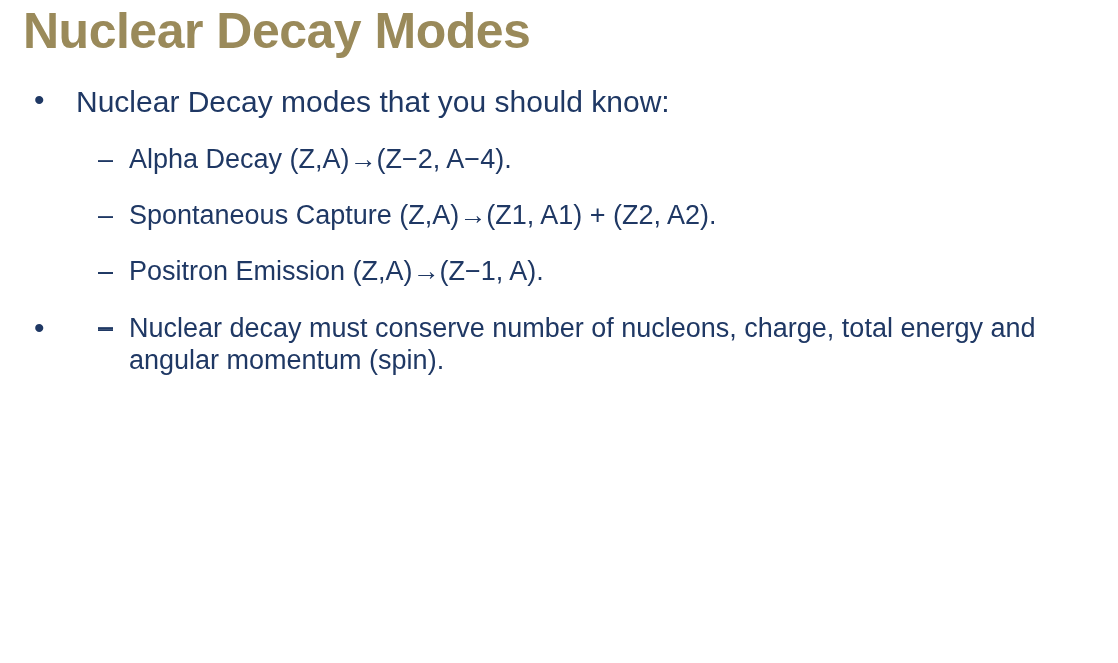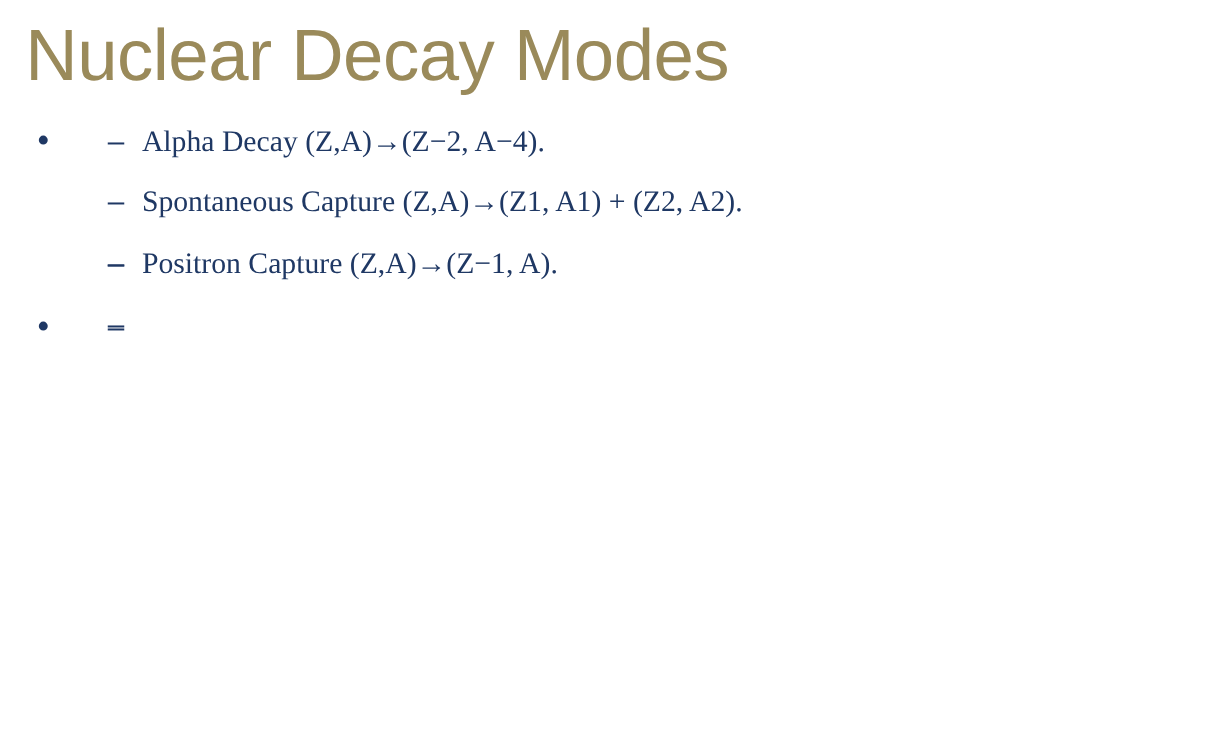--- a/index.html
+++ b/index.html
@@ -15,25 +15,25 @@
   }
   .slide {
     position: relative;
     width: 1118px;
     height: 663px;
     background: #ffffff;
     box-sizing: border-box;
     padding: 0 18px;
   }
   .slide-title {
-    font-size: 66px;
-    font-weight: normal;
+    font-size: 50px;
+    font-weight: bold;
     color: #9a8a5a;
     letter-spacing: -0.5px;
-    margin: 14px 0 0 5px;
+    margin: 4px 0 0 5px;
     line-height: 1.1;
   }
   ul.level1 {
     list-style: none;
     margin: 0;
     padding: 0;
   }
   li.bullet1 {
     position: relative;
     color: #1f3864;
@@ -71,61 +71,63 @@
     line-height: 1.18;
     color: #1f3864;
   }
   li.bullet2.tight {
     margin-top: 22px;
   }
   .sub-wrap {
     margin-top: 2px;
   }
   .arrow {
-    font-family: Liberation Serif, serif;
+    font-family: Liberation Sans, sans-serif;
   }
 </style>
 </head>
 <body>
 
 <div class="slide">
 
   <h1 class="slide-title">Nuclear Decay Modes</h1>
 
   <ul class="level1">
 
     <li class="bullet1">
       <span class="b1-marker">•</span>
+      <span>Nuclear Decay modes that you should know:</span>
 
       <ul class="level2 sub-wrap">
         <li class="bullet2">
           <span class="b2-marker">–</span>
           <span class="arrow">Alpha Decay (Z,A)→(Z−2, A−4).</span>
         </li>
         <li class="bullet2">
           <span class="b2-marker">–</span>
           <span class="arrow">Spontaneous Capture (Z,A)→(Z1, A1) + (Z2, A2).</span>
         </li>
         <li class="bullet2">
           <span class="b2-marker">–</span>
         </li>
         <li class="bullet2">
           <span class="b2-marker">–</span>
-          <span class="arrow">Positron Capture (Z,A)→(Z−1, A).</span>
+          <span class="arrow">Positron Emission (Z,A)→(Z−1, A).</span>
         </li>
         <li class="bullet2">
           <span class="b2-marker">–</span>
         </li>
       </ul>
     </li>
 
     <li class="bullet1">
       <span class="b1-marker">•</span>
 
       <ul class="level2 sub-wrap">
         <li class="bullet2 tight">
           <span class="b2-marker">–</span>
+          <span>Nuclear decay must conserve number of nucleons, charge, total energy and angular momentum (spin).</span>
         </li>
       </ul>
     </li>
 
   </ul>
 </div>
 
 </body></html>

